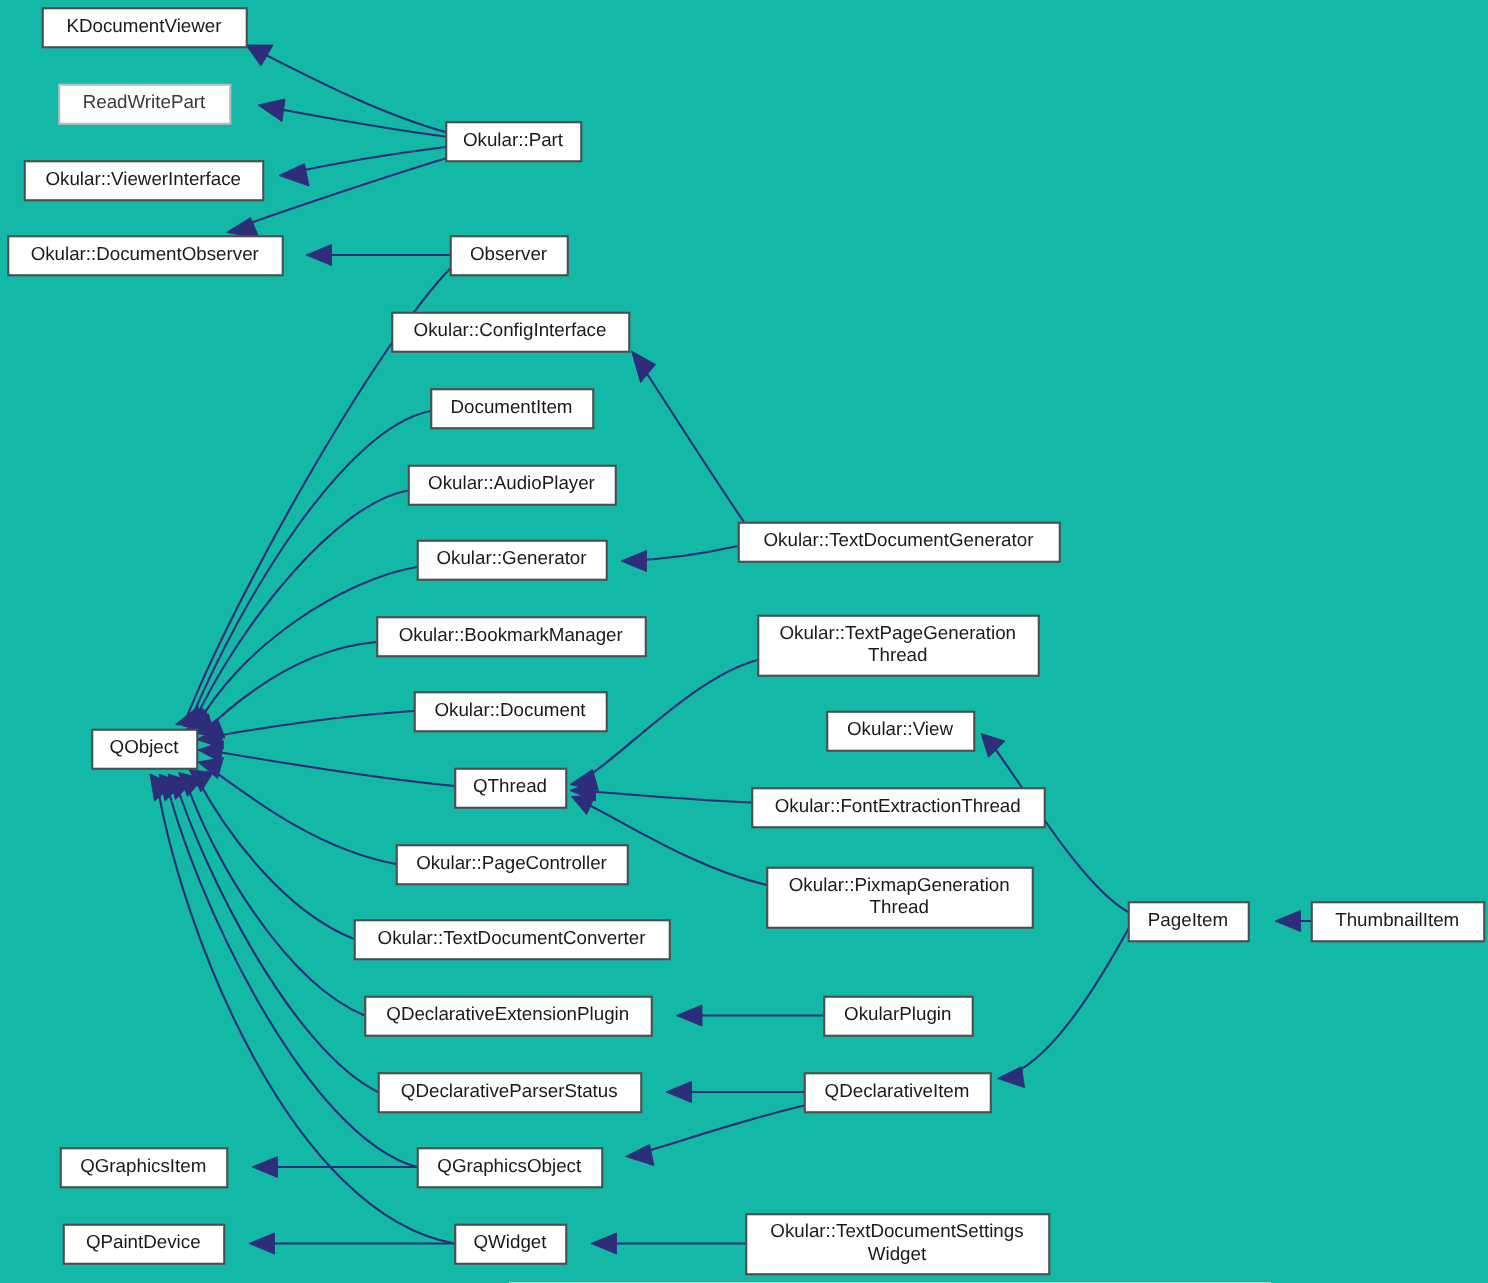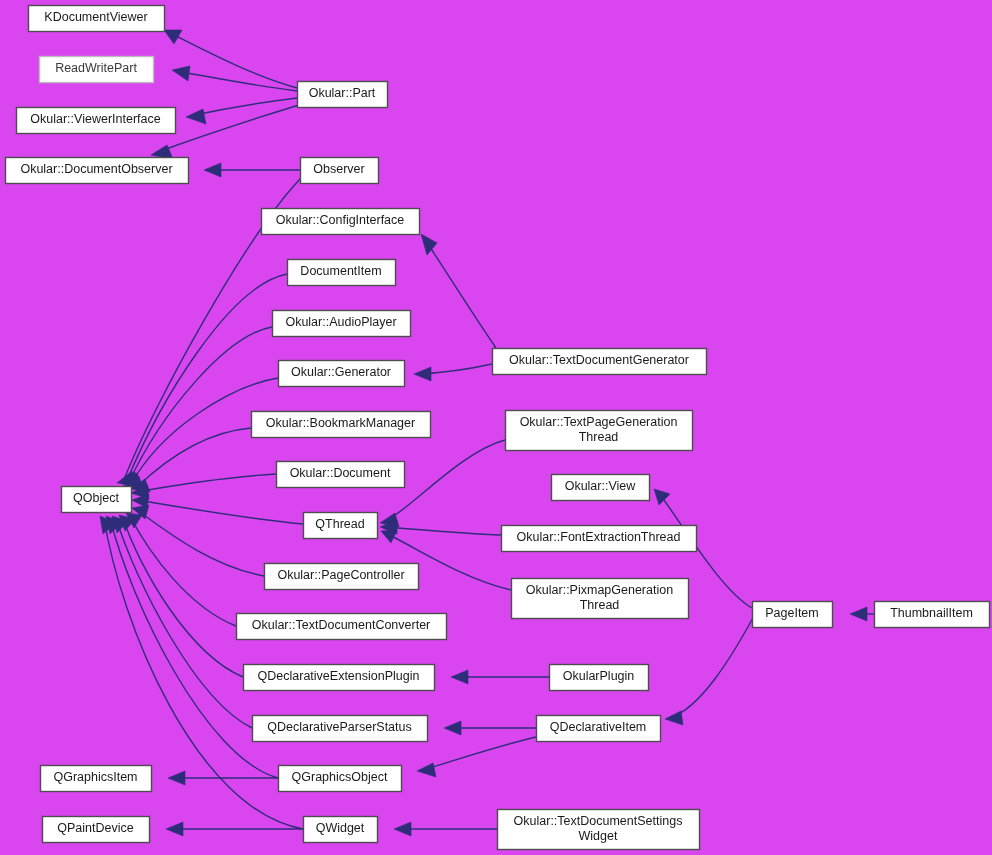--- a/index.html
+++ b/index.html
@@ -10,21 +10,21 @@
   body {
     width: 992px;
     height: 855px;
     font-family: "Liberation Sans", sans-serif;
     overflow: hidden;
   }
   #diagram-root {
     position: relative;
     width: 992px;
     height: 855px;
-    background: #d946ef;
+    background: #14b8a6;
   }
   svg#graph {
     position: absolute;
     top: 0;
     left: 0;
     width: 992px;
     height: 855px;
   }
   .edge-path {
     fill: none;

